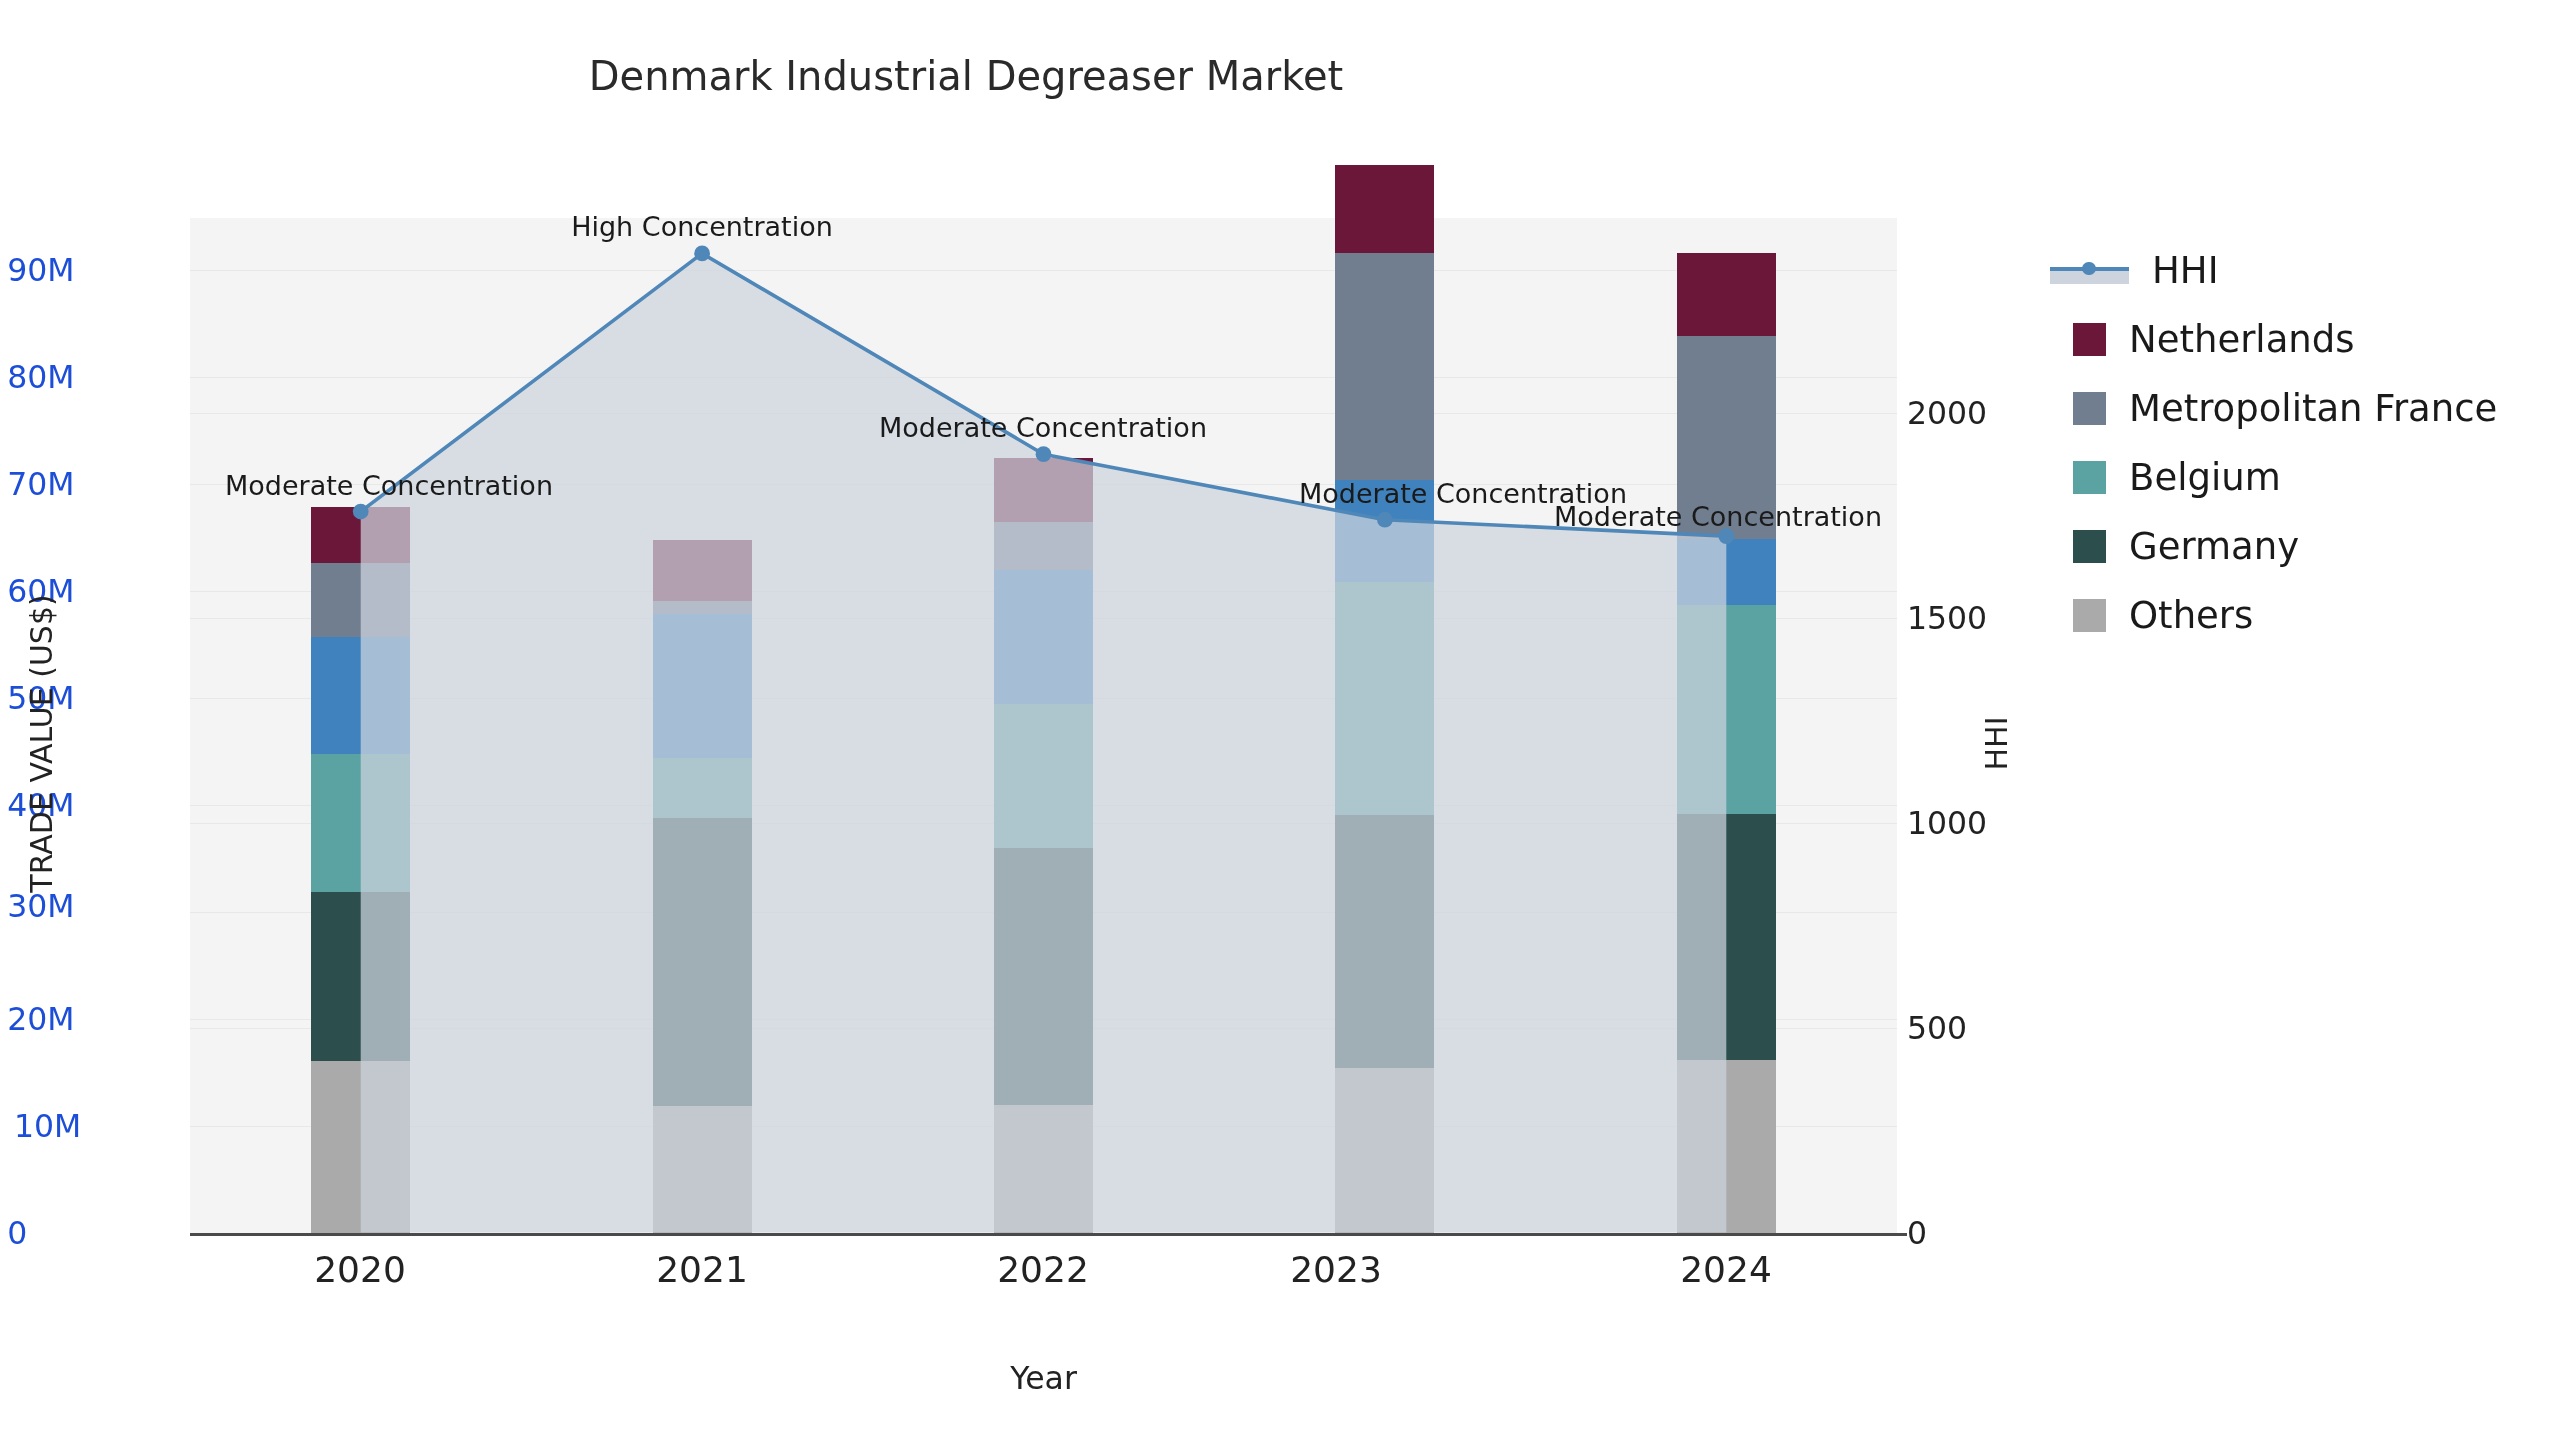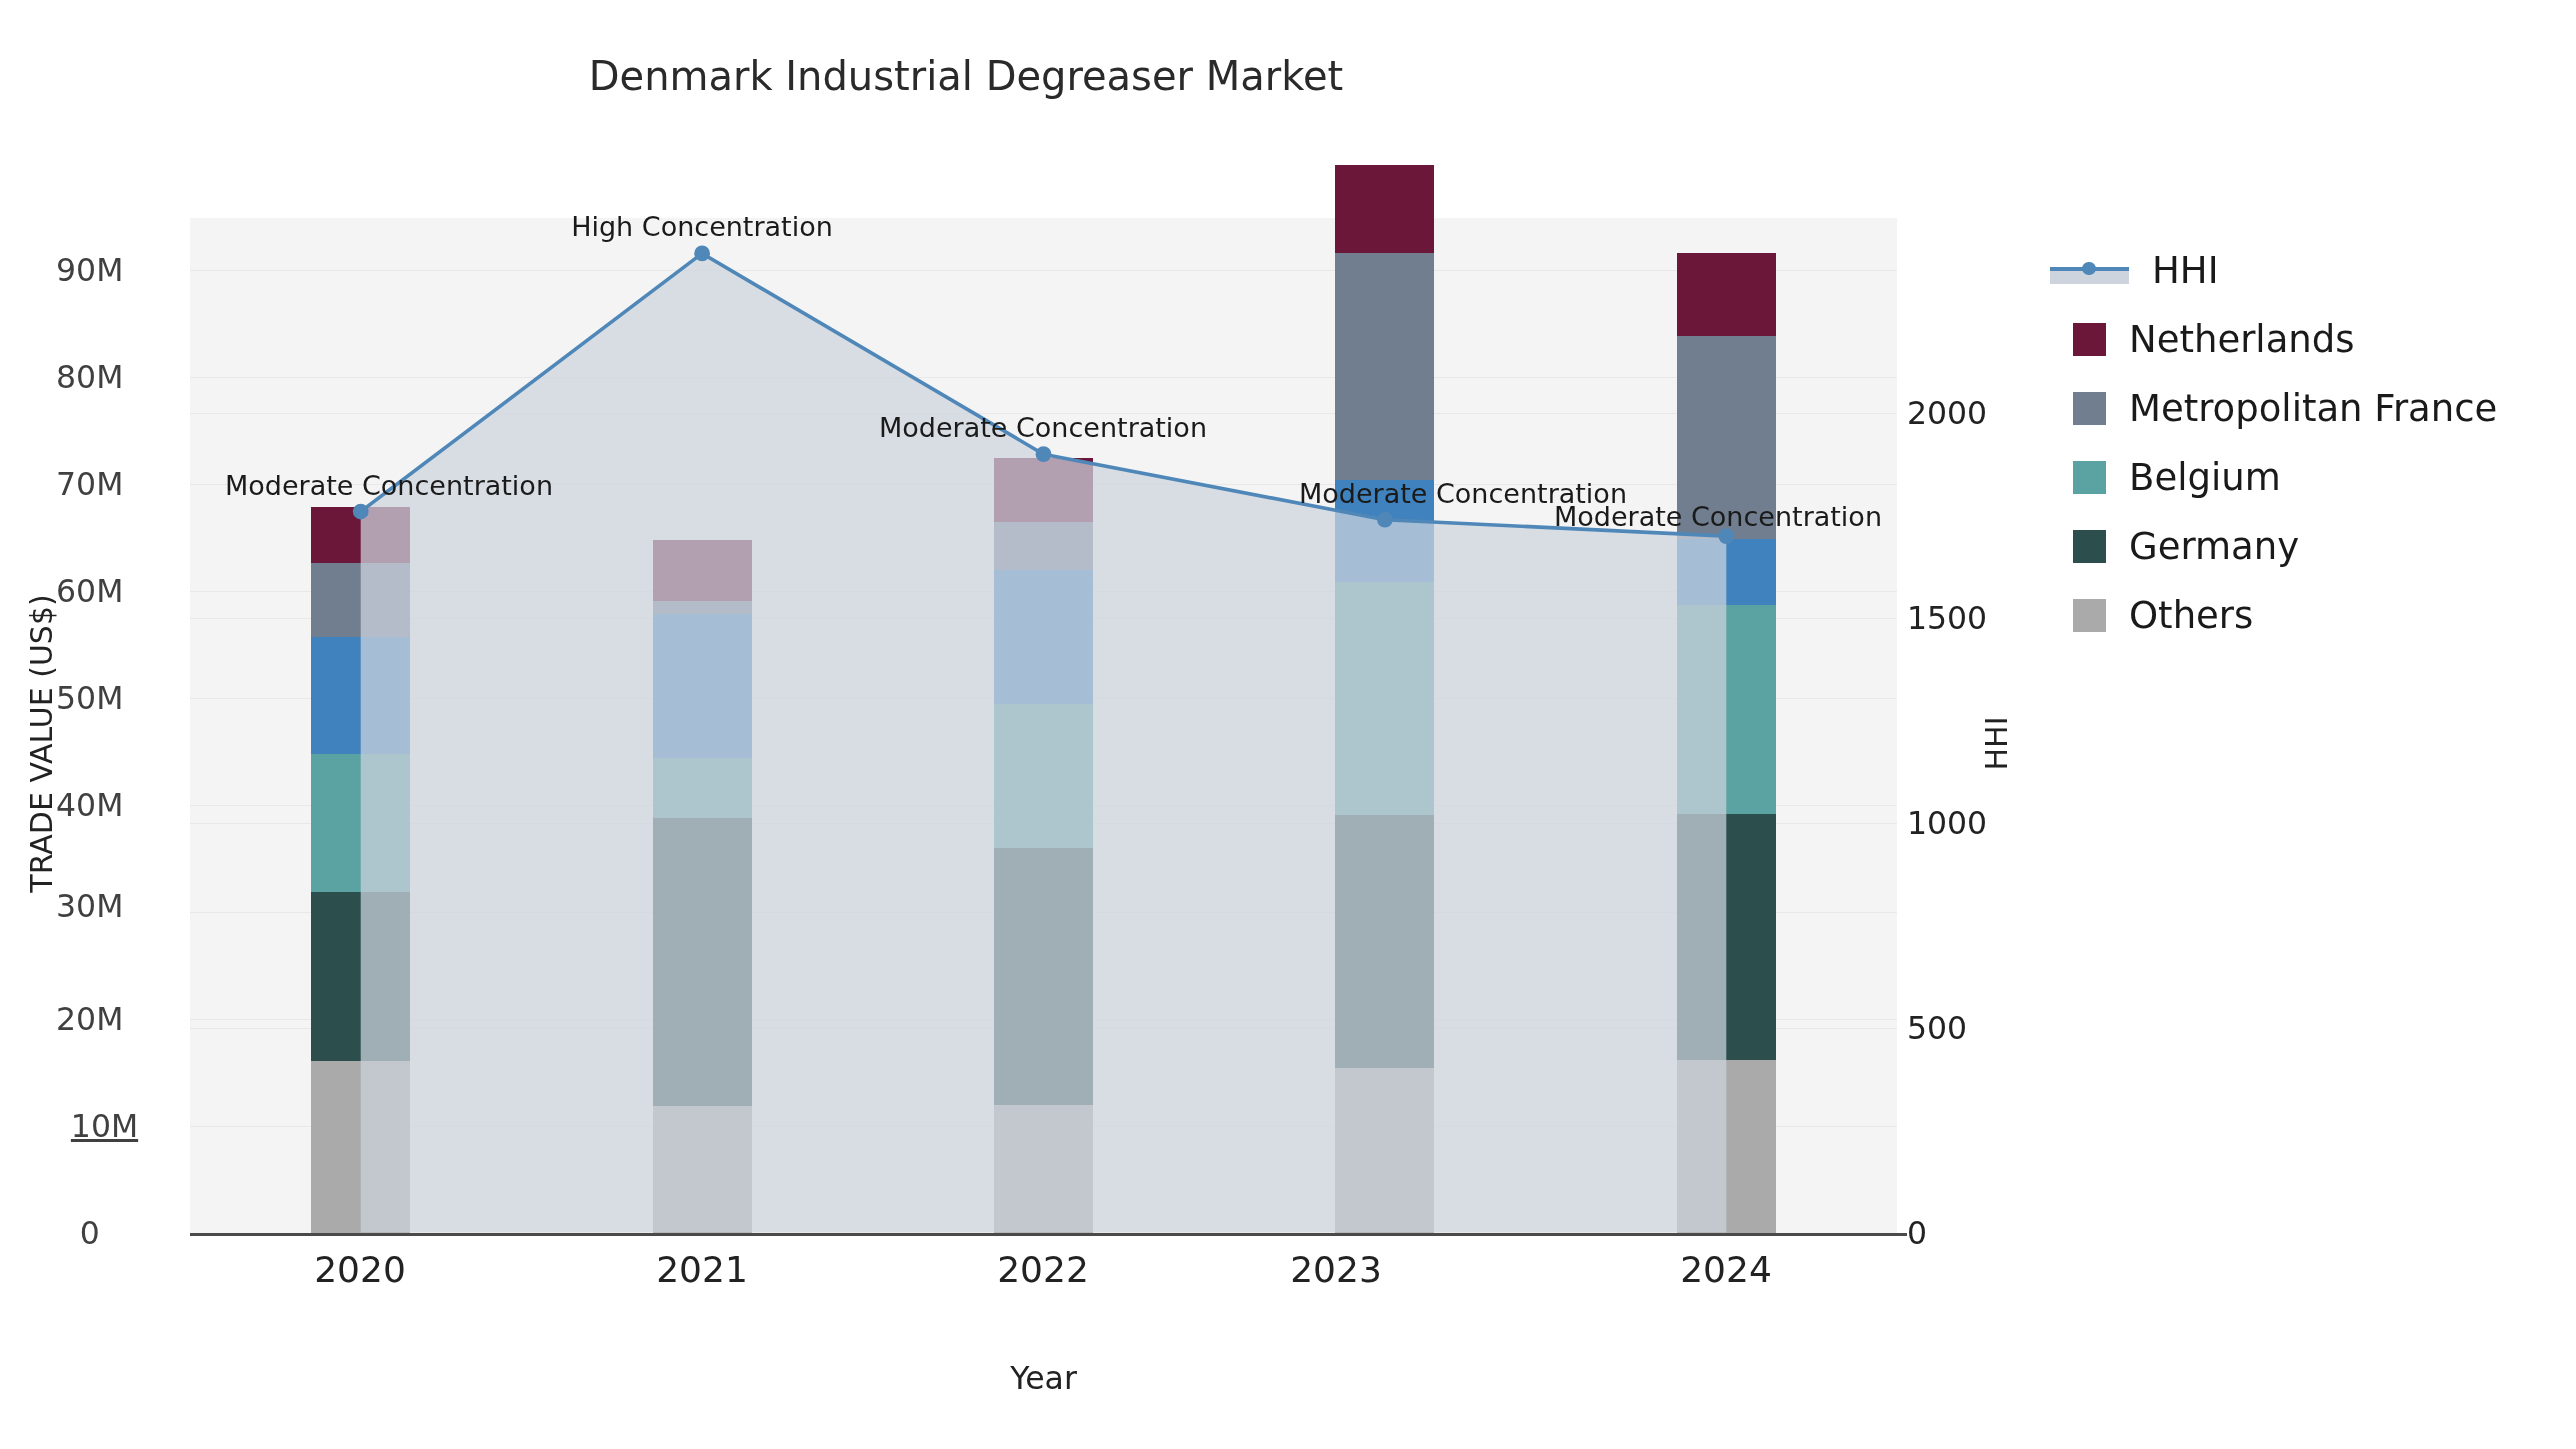--- a/index.html
+++ b/index.html
@@ -36,21 +36,21 @@
   }
 
   
   #hhi-svg{position:absolute;left:190px;top:218px;width:1707px;height:1016px;}
 
   
   .bar-group{position:absolute;bottom:0;width:99px;}
   .seg{width:100%;display:block;}
   .ylab-left{
     position:absolute;
-    font-size:31.5px;color:#404040;text-align:center;width:165px;
+    font-size:31.5px;color:#1d4ed8;text-align:left;width:165px;
     transform:translateY(-50%);
   }
   .ylab-right{
     position:absolute;
     font-size:31.5px;color:#222;text-align:left;width:179px;
     transform:translateY(-50%);
   }
   .xtick{
     position:absolute;top:1249px;
     font-size:36px;color:#222;text-align:center;width:215px;
@@ -184,21 +184,21 @@
     <circle cx="715.5" cy="49.5322580645161" r="11" fill="#4f87b8"></circle>
     <circle cx="1192.5" cy="330.0967741935483" r="11" fill="#4f87b8"></circle>
     <circle cx="1669.5" cy="421.70967741935476" r="11" fill="#4f87b8"></circle>
     <circle cx="2146.5" cy="444.6129032258066" r="11" fill="#4f87b8"></circle>
   </svg>
 
 <div id="x-axis-line"></div>
 
 <div id="ylabels-left">
     <div class="ylab-left" style="left: 7.2px; top: 1233px;">0</div>
-    <div class="ylab-left" style="left: 22px; top: 1126px; text-decoration: underline;">10M</div>
+    <div class="ylab-left" style="left: 14px; top: 1126px;">10M</div>
     <div class="ylab-left" style="left: 7.2px; top: 1019px;">20M</div>
     <div class="ylab-left" style="left: 7.2px; top: 906px;">30M</div>
     <div class="ylab-left" style="left: 7.2px; top: 805px;">40M</div>
     <div class="ylab-left" style="left: 7.2px; top: 698px;">50M</div>
     <div class="ylab-left" style="left: 7.2px; top: 591px;">60M</div>
     <div class="ylab-left" style="left: 7.2px; top: 484px;">70M</div>
     <div class="ylab-left" style="left: 7.2px; top: 377px;">80M</div>
     <div class="ylab-left" style="left: 7.2px; top: 270px;">90M</div>
   </div>
 <div id="ylabels-right">

